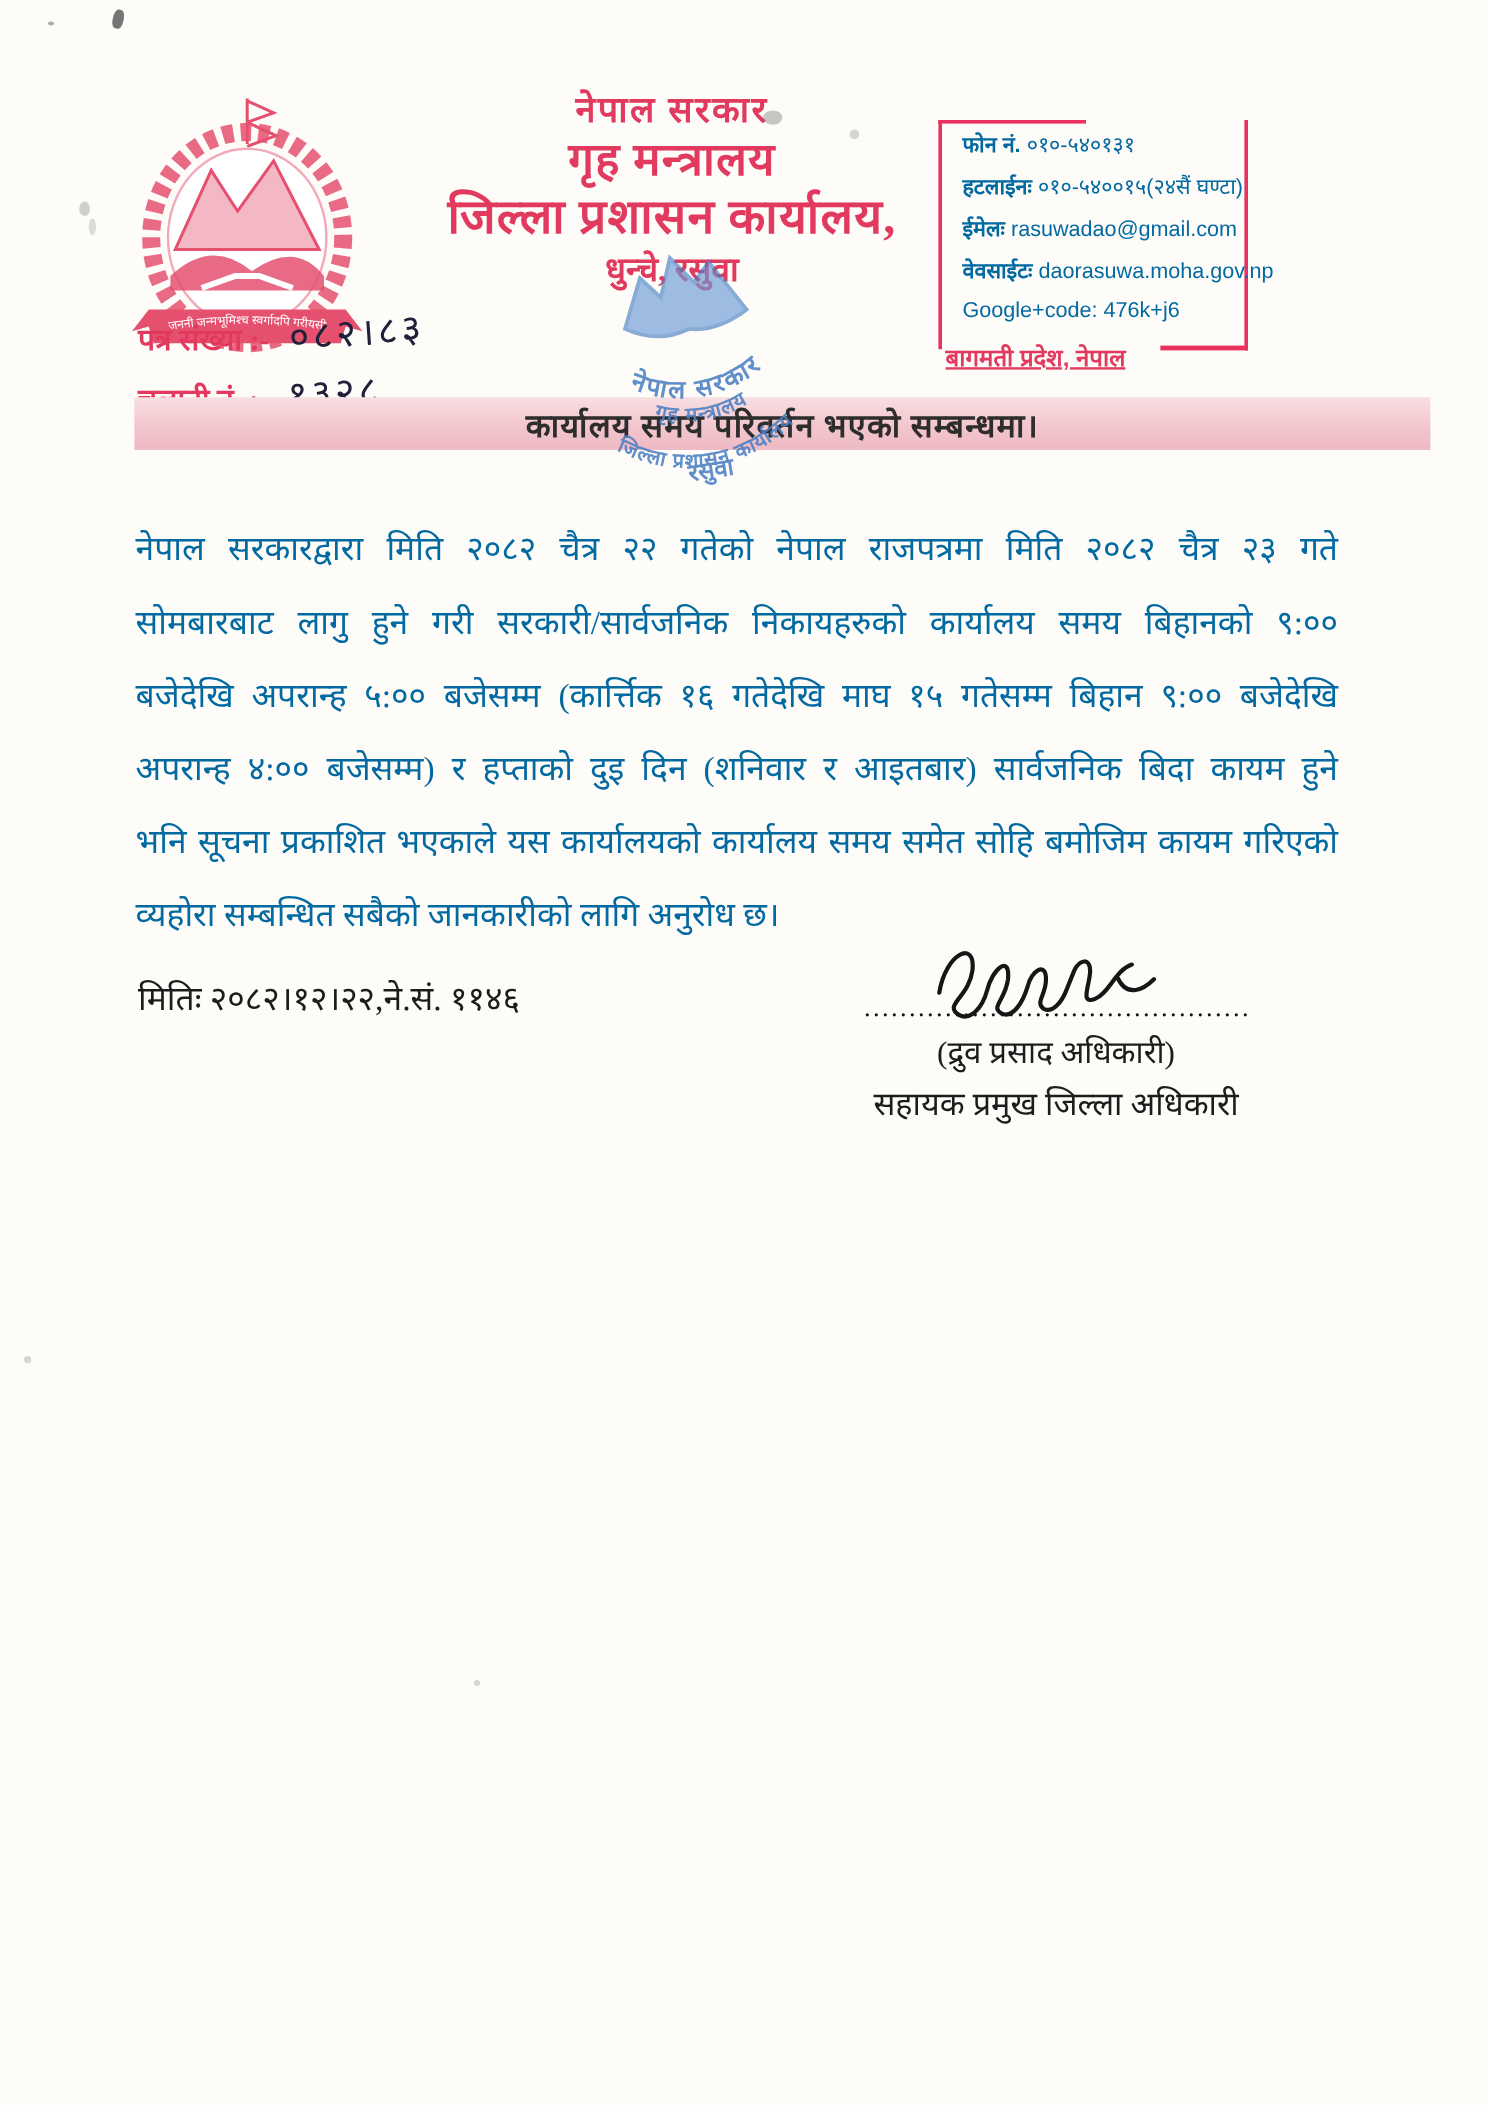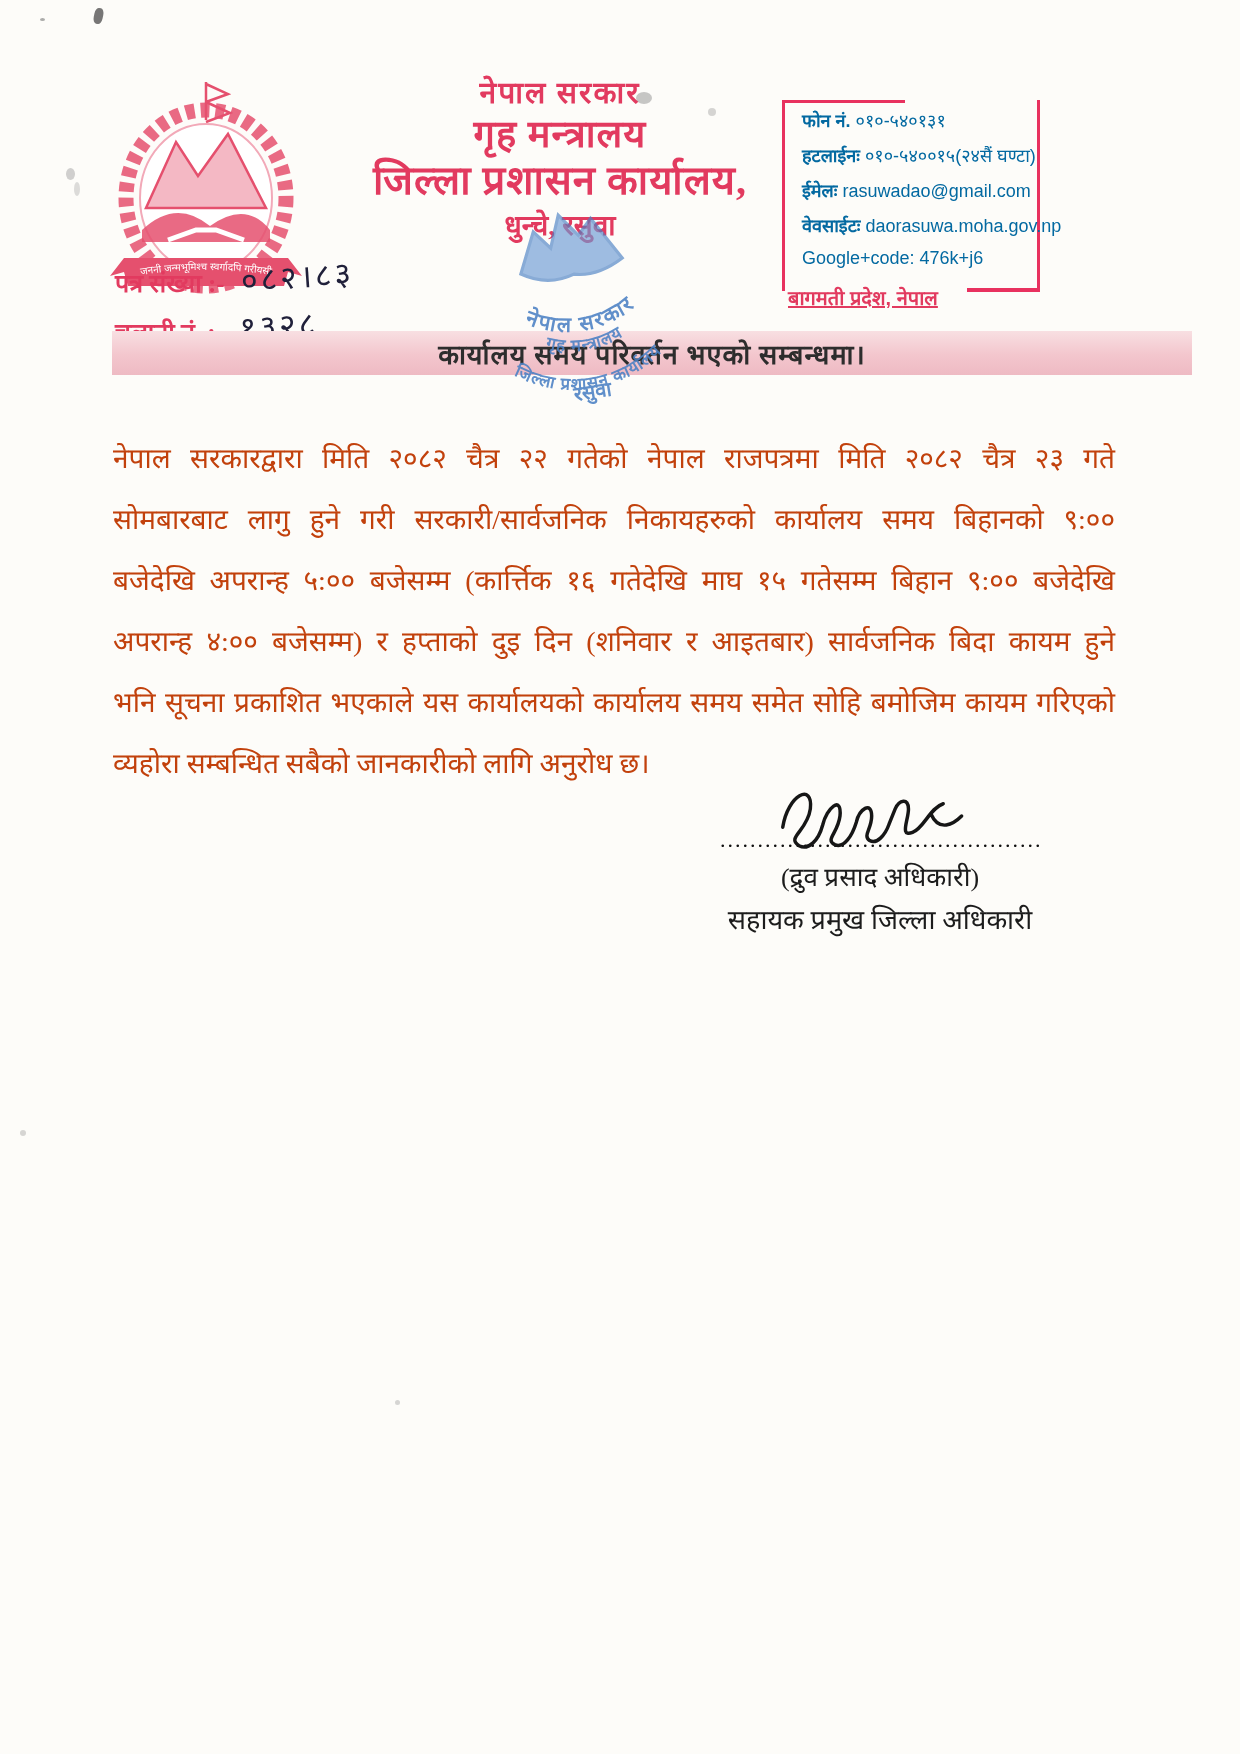--- a/index.html
+++ b/index.html
@@ -52,21 +52,21 @@
     position:absolute;left:112px;top:331px;width:1080px;height:44px;
     background:linear-gradient(180deg,#f8dfe2 0%,#f3c6cd 55%,#eebac3 100%);
     display:flex;align-items:center;justify-content:center;
   }
   .subject span{font-size:27px;font-weight:bold;color:#2d2d2d;letter-spacing:1px;}
   
   .stamp{position:absolute;left:458px;top:190px;width:240px;height:220px;opacity:.88;}
   
   .body-text{
     position:absolute;left:113px;top:428px;width:1002px;
-    color:#c2410c;font-size:28px;
+    color:#0369a1;font-size:28px;
   }
   .body-text .bline{
     line-height:61px;text-align:justify;text-align-last:justify;white-space:nowrap;
     display:flex;justify-content:space-between;
   }
   .body-text .bline.last{text-align-last:left;display:block;}
   
   .body-text .bline{display:block;}
   
   .date-line{position:absolute;left:115px;top:812px;font-size:28px;color:#1c1c1c;white-space:nowrap;}
@@ -177,20 +177,21 @@
 
   <div class="body-text">
     <div class="bline">नेपाल सरकारद्वारा मिति २०८२ चैत्र २२ गतेको नेपाल राजपत्रमा मिति २०८२ चैत्र २३ गते</div>
     <div class="bline">सोमबारबाट लागु हुने गरी सरकारी/सार्वजनिक निकायहरुको कार्यालय समय बिहानको ९:००</div>
     <div class="bline">बजेदेखि अपरान्ह ५:०० बजेसम्म (कार्त्तिक १६ गतेदेखि माघ १५ गतेसम्म बिहान ९:०० बजेदेखि</div>
     <div class="bline">अपरान्ह ४:०० बजेसम्म) र हप्ताको दुइ दिन (शनिवार र आइतबार) सार्वजनिक बिदा कायम हुने</div>
     <div class="bline">भनि सूचना प्रकाशित भएकाले यस कार्यालयको कार्यालय समय समेत सोहि बमोजिम कायम गरिएको</div>
     <div class="bline last">व्यहोरा सम्बन्धित सबैको जानकारीको लागि अनुरोध छ।</div>
   </div>
 
+  <div class="date-line">मितिः २०८२।१२।२२,ने.सं. ११४६</div>
 
   <div class="sig-area">
     <svg class="sig-svg" viewBox="0 0 220 90" xmlns="http://www.w3.org/2000/svg">
       <path d="M8 58 c5 -32 30 -44 27 -18 c-3 22 -24 28 -11 36 c9 5 19 -5 23 -20 c4 -17 19 -30 17 -9 c-2 17 -15 23 -5 28 c9 4 17 -9 21 -22 c3 -13 15 -21 15 -6 c0 13 -9 19 -2 24 c7 4 15 -5 19 -16 l6 -15 c4 -9 13 -11 13 0 c0 11 -9 28 4 23 c11 -4 17 -24 30 -28 m-12 10 c8 18 22 10 30 2" fill="none" stroke="#161616" stroke-width="3.4" stroke-linecap="round"></path>
     </svg>
     <span class="sig-dots">................................................</span>
     <div class="sig-name">(द्रुव प्रसाद अधिकारी)</div>
     <div class="sig-title">सहायक प्रमुख जिल्ला अधिकारी</div>
   </div>
 

